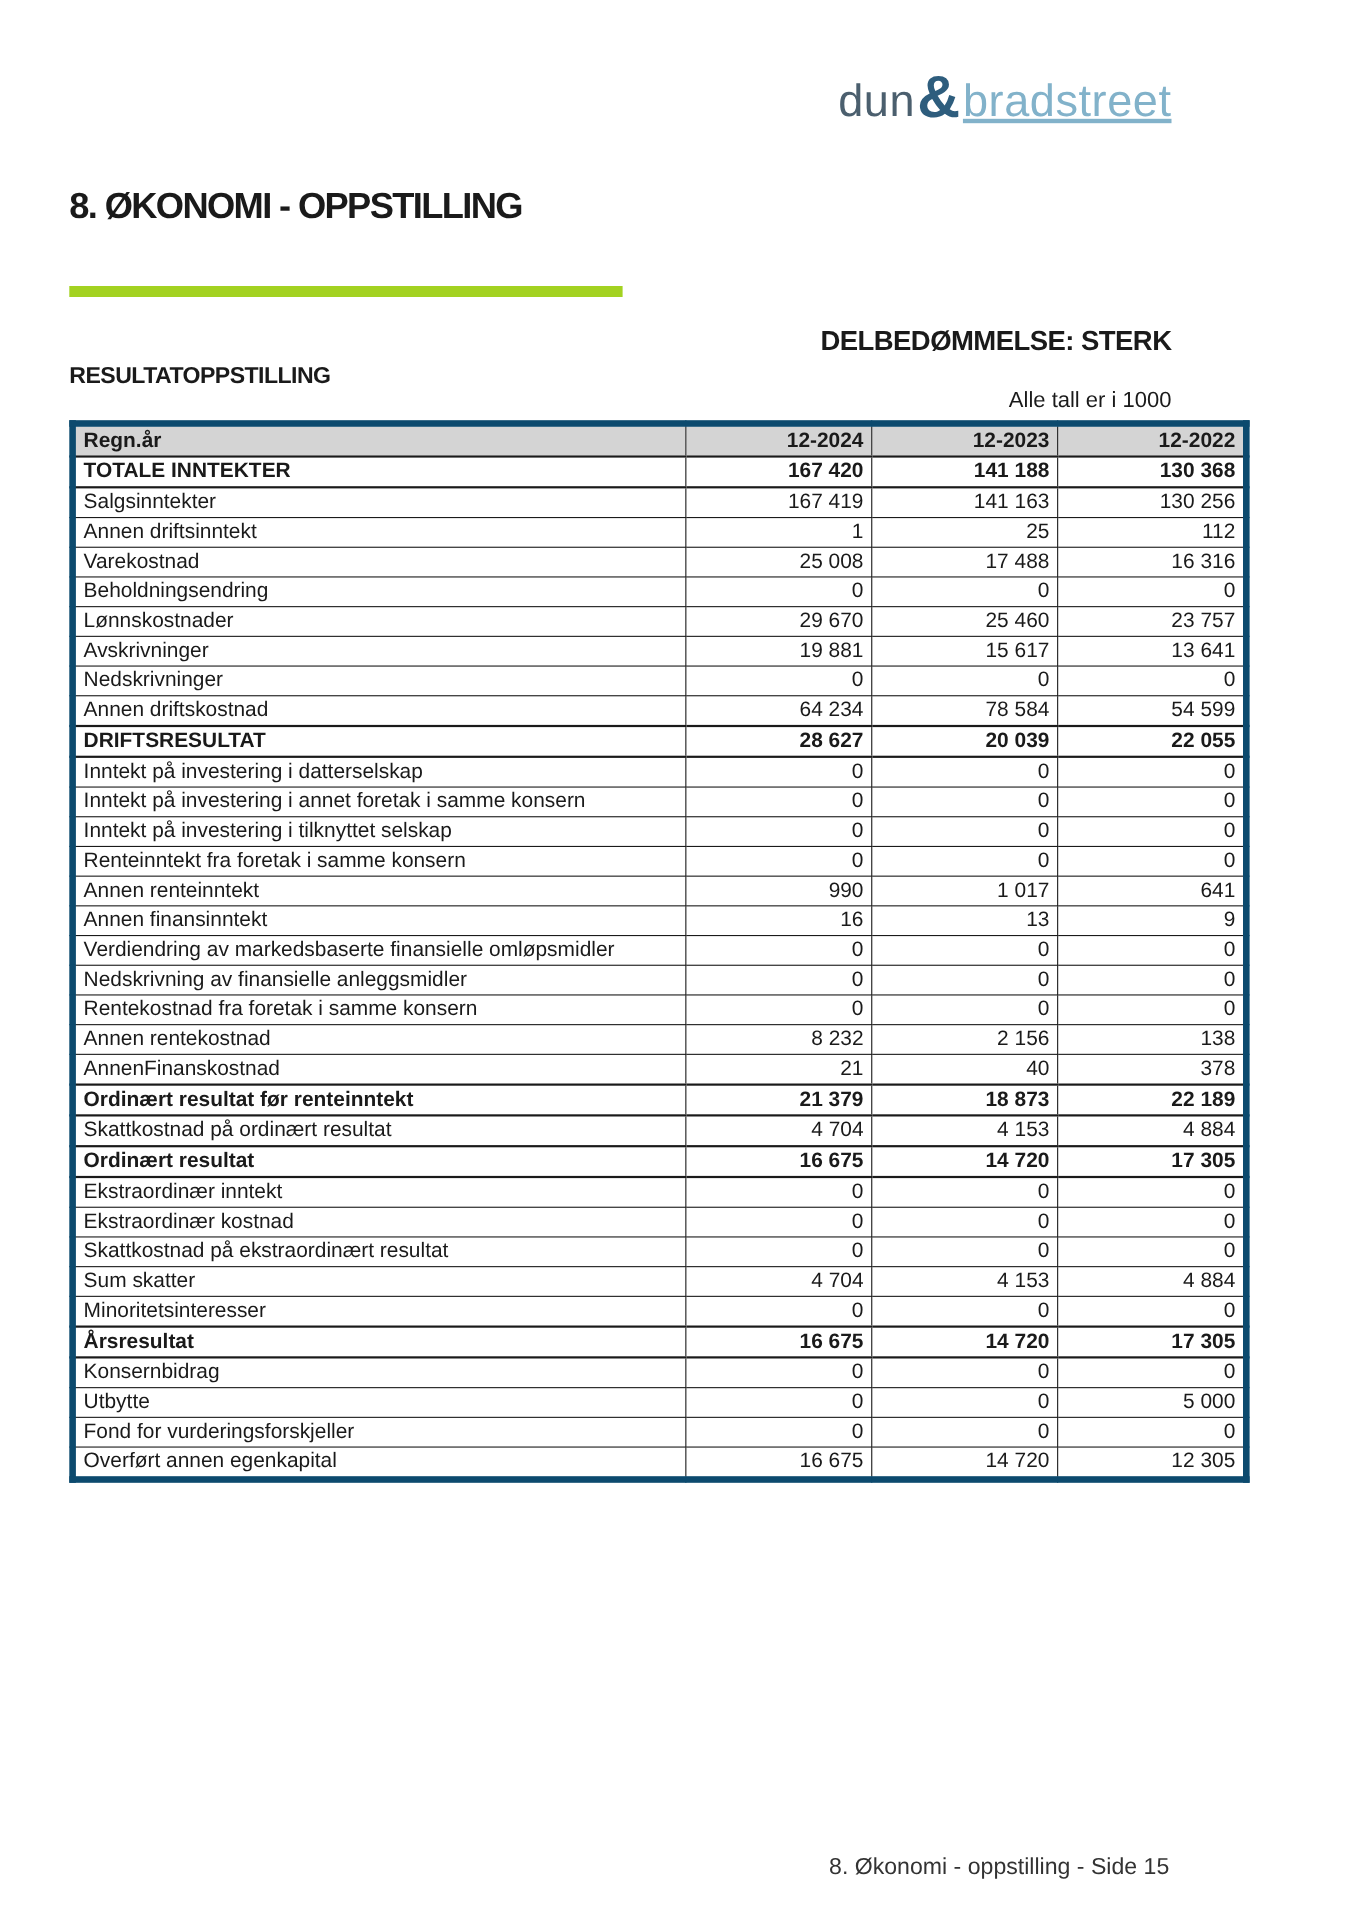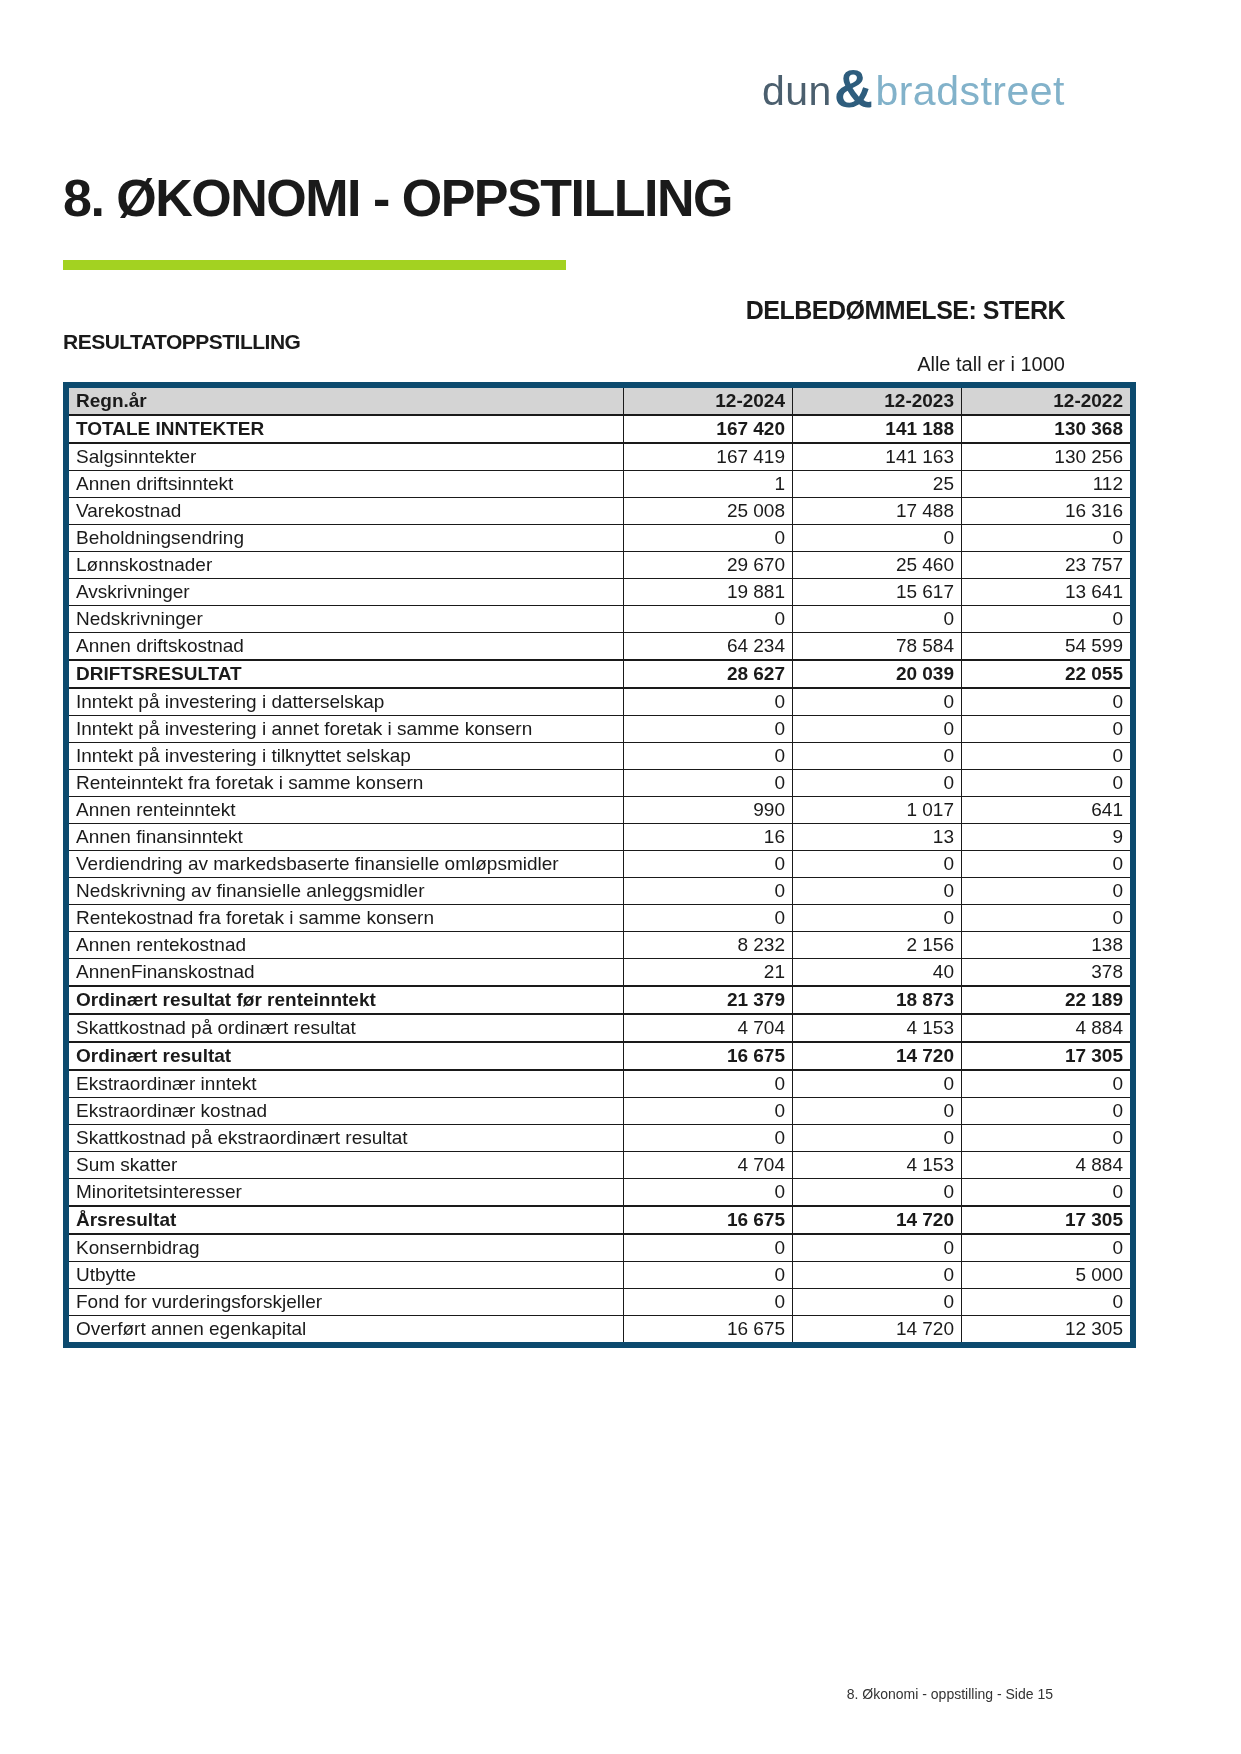--- a/index.html
+++ b/index.html
@@ -26,29 +26,29 @@
   }
   .logo-dun  { color:var(--logo-dun,#4b5f6e); }
   .logo-amp  {
     color:var(--logo-amp,#2e5d7d);
     font-size:54px;
     font-weight:700;
     margin:0 2px;
     position:relative;
     top:-3px;
   }
-  .logo-brad { color:var(--logo-brad,#82b2ca); }
+  .logo-brad { color:var(--logo-brad,#82b2ca);text-decoration:underline; }
 
   
   .title {
     position:absolute;
     left:63px;
     top:168px;
     margin:0;
-    font-size:52px;
+    font-size:33px;
     font-weight:700;
     letter-spacing:-1.5px;
     white-space:nowrap;
   }
   .accent-bar {
     position:absolute;
     left:63px;
     top:260px;
     width:503px;
     height:10px;
@@ -108,23 +108,23 @@
   .col-num   { text-align:right; width:154px; }
   tr.bold td {
     font-weight:700;
     border-top-width:2px;
     border-bottom-width:2px;
   }
 
   
   .footer {
     position:absolute;
-    right:188px;
+    right:178px;
     top:1686px;
-    font-size:14px;
+    font-size:21px;
     color:#333333;
     white-space:nowrap;
   }
 </style>
 </head>
 <body>
 
 <div class="page">
 
   <div class="logo">

